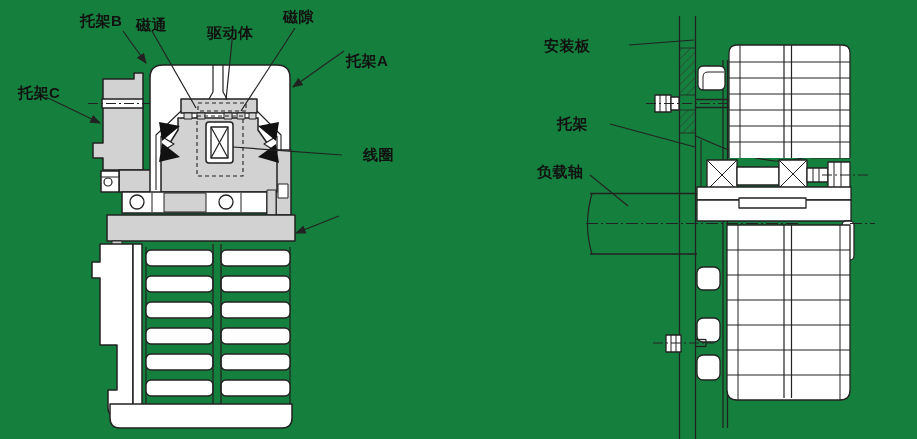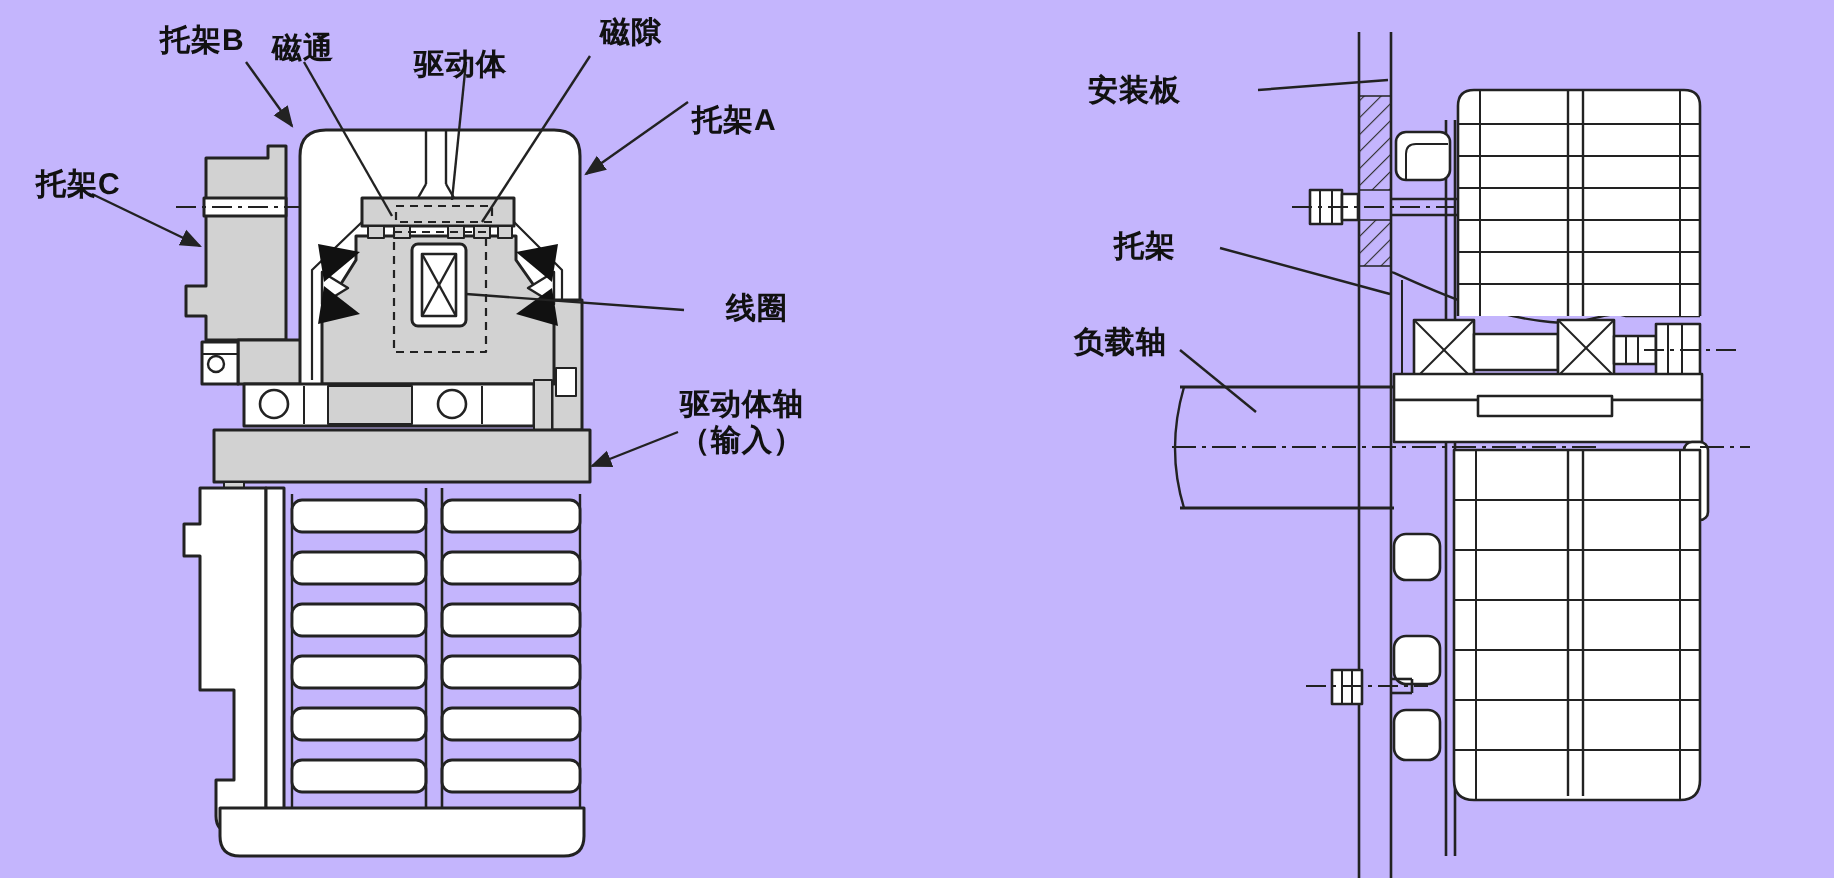--- a/index.html
+++ b/index.html
@@ -1,19 +1,19 @@
 <!DOCTYPE html>
 <html><head>
 <meta charset="utf-8">
 <style>
   html,body{margin:0;padding:0;background:#ffffff;}
   #canvas{
     position:relative;
     width:917px;height:439px;
-    background:#c4b5fd;
+    background:#15803d;
     overflow:hidden;
     font-family:"Liberation Sans","DejaVu Sans",sans-serif;
   }
   #drawing{position:absolute;left:0;top:0;}
   .lbl{
     position:absolute;
     font-size:15px;
     font-weight:bold;
     color:#111;
     white-space:nowrap;
@@ -261,25 +261,21 @@
       <line x1="339" y1="216" x2="296" y2="233" marker-end="url(#arrow)"></line>
       <line x1="629" y1="45" x2="694" y2="40"></line>
       <line x1="610" y1="124" x2="695" y2="147"></line>
       <line x1="590" y1="175" x2="628" y2="206"></line>
     </g>
   </svg>
 
   <div class="lbl" style="left:80px;top:12px">托架B</div>
   <div class="lbl" style="left:136px;top:16px">磁通</div>
   <div class="lbl" style="left:207px;top:24px">驱动体</div>
-  <div class="lbl" style="left:300px;top:8px">磁隙</div>
+  <div class="lbl" style="left:283px;top:8px">磁隙</div>
   <div class="lbl" style="left:346px;top:52px">托架A</div>
   <div class="lbl" style="left:18px;top:84px">托架C</div>
   <div class="lbl" style="left:363px;top:146px">线圈</div>
-  <div class="lbl" style="left:340px;top:194px">
-    <span style="display:block">驱动体轴</span>
-    <span style="display:block">（输入）</span>
-  </div>
   <div class="lbl" style="left:544px;top:37px">安装板</div>
   <div class="lbl" style="left:557px;top:115px">托架</div>
   <div class="lbl" style="left:537px;top:163px">负载轴</div>
 
 </div>
 
 </body></html>

